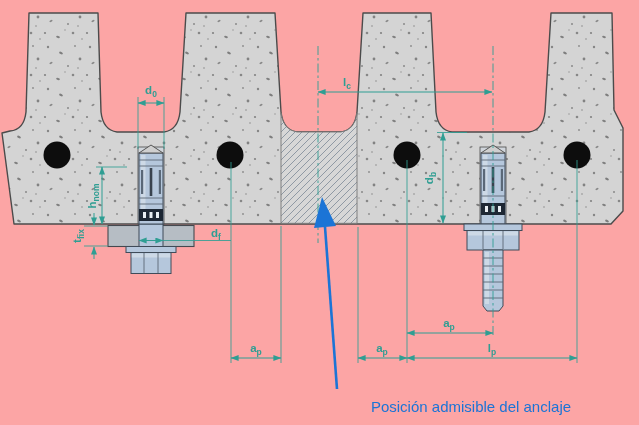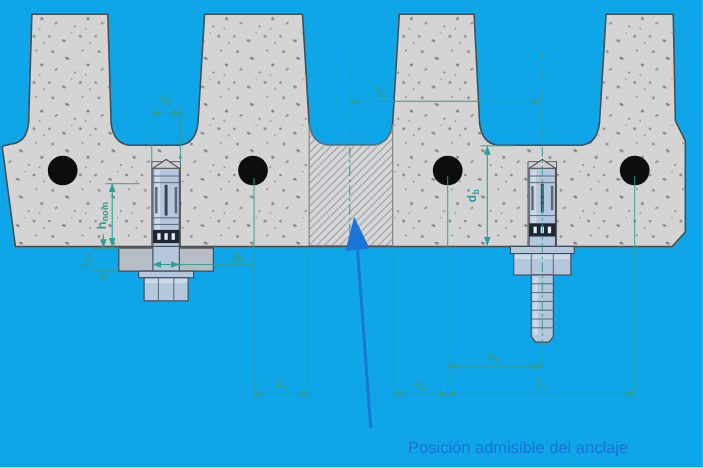--- a/index.html
+++ b/index.html
@@ -1,16 +1,16 @@
 <!DOCTYPE html>
 <html><head>
 <meta charset="utf-8">
 <style>
   html,body{margin:0;padding:0;background:#ffffff;}
-  .page{position:relative;width:639px;height:425px;background:#0ea5e9;overflow:hidden;
+  .page{position:relative;width:639px;height:425px;background:#fca5a5;overflow:hidden;
         font-family:"Liberation Sans", sans-serif;}
   svg{display:block;}
   .concrete{fill:url(#speckle);stroke:#4b4b4b;stroke-width:1.4;stroke-linejoin:round;}
   .hatchzone{fill:url(#hatch);stroke:#777;stroke-width:0.9;}
   .core{fill:#0d0d0d;}
   .dim-line{stroke:#2f9e93;stroke-width:1;fill:none;}
   .ext-line{stroke:#2f9e93;stroke-width:0.85;fill:none;}
   .cline{stroke:#2f9e93;stroke-width:0.9;fill:none;stroke-dasharray:9 3 2.5 3;}
   .dim-label{font-size:11.5px;font-weight:bold;}
   .sub{font-size:8.5px;}

